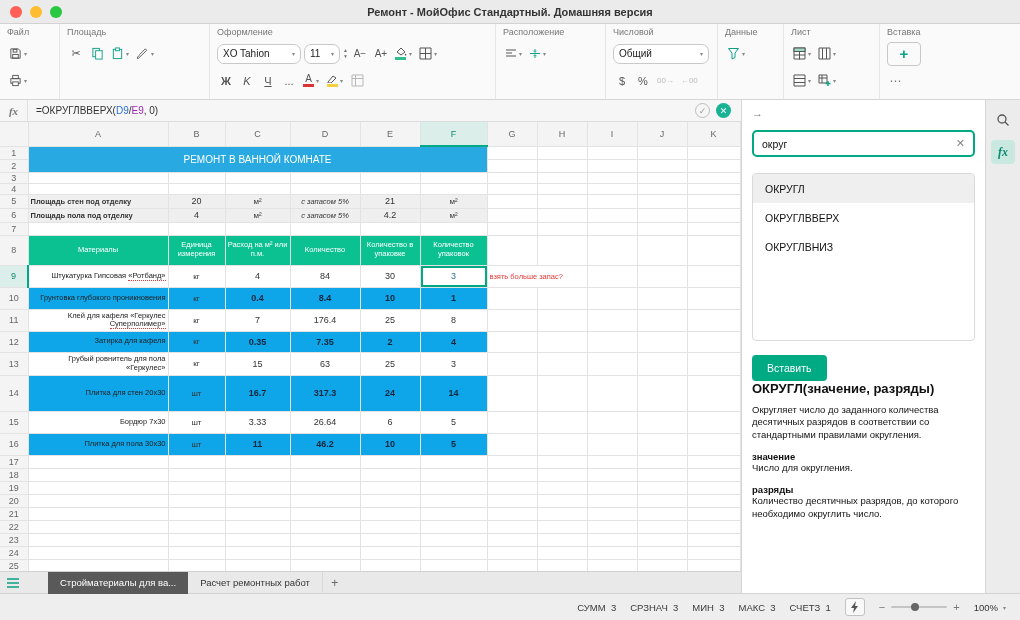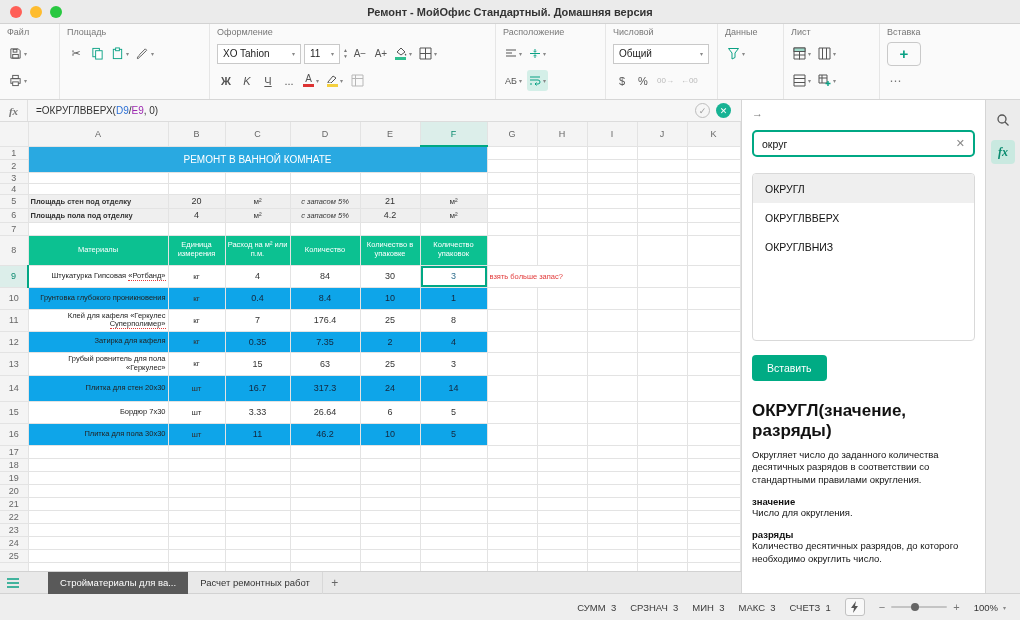--- a/index.html
+++ b/index.html
@@ -14,21 +14,21 @@
   
   .toolbar{height:76px;background:#fafafa;border-bottom:1px solid #d6d6d6;display:flex}
   .tsec{padding:3px 7px 2px 7px;display:flex;flex-direction:column;border-right:1px solid #e6e6e6}
   .tsec:last-child{border-right:none;flex:1}
   .tsec-label{font-size:9px;color:#777;height:13px}
   .trow{display:flex;align-items:center;height:27px;gap:3px}
   .tbtn{min-width:18px;height:21px;display:flex;align-items:center;justify-content:center;border-radius:3px;color:#555;font-size:11px;padding:0 2px}
   .tbtn.active{background:#d4efe8}
   .tbtn.disabled{opacity:.4}
   .dd{font-size:6px;color:#888;margin-left:2px}
-  .select{border:1px solid #c9c9c9;border-radius:0;background:#fff;height:20px;display:flex;align-items:center;justify-content:space-between;padding:0 5px;font-size:10px;color:#222}
+  .select{border:1px solid #c9c9c9;border-radius:7px;background:#fff;height:20px;display:flex;align-items:center;justify-content:space-between;padding:0 5px;font-size:10px;color:#222}
   .stepper{display:flex;flex-direction:column;justify-content:center;line-height:5px;font-size:5px;color:#777;gap:1px}
   .glyph-b{font-weight:bold}.glyph-i{font-style:italic}.glyph-u{text-decoration:underline}
   .colorbar{display:block;width:11px;height:3px;margin-top:1px}
   .icostack{display:flex;flex-direction:column;align-items:center;line-height:10px}
   .plusbox{width:34px;height:24px;border:1px solid #c9c9c9;border-radius:4px;display:flex;align-items:center;justify-content:center;color:#0aa184;font-size:15px;font-weight:bold}
   .dots{color:#777;font-size:12px;letter-spacing:1px}
   
   .middle{display:flex;height:493px}
   .left{width:742px;display:flex;flex-direction:column;background:#fff;border-right:1px solid #d5d5d5}
   .fbar{height:22px;display:flex;align-items:center;background:#f6f6f6;border-bottom:1px solid #dcdcdc}
@@ -49,42 +49,42 @@
   .banner{background:#29a9e1;color:#fff;font-weight:bold;font-size:10px;text-align:center}
   .c{font-size:9px;color:#333;text-align:center}
   .area{background:#efefef}
   .area.al{text-align:left;font-weight:bold;font-size:7.5px;white-space:nowrap}
   .area.note{font-style:italic;font-size:7.5px;white-space:nowrap}
   .area.unit{font-size:8px}
   .th-green{background:#0cc191;color:#fff;font-weight:bold;font-size:7.5px;text-align:center;white-space:normal;line-height:1.15;border-right:1px solid rgba(255,255,255,.55);border-bottom:1px solid #bfe6d8}
   .mname{text-align:right;font-size:7.5px;white-space:normal;line-height:1.12;padding:1px 3px;color:#222}
   .unitc{font-size:8px}
   .grn{background:#0ea5e9}
-  td.num.grn{font-weight:normal;color:#14263c}
+  td.num.grn{font-weight:bold;color:#14263c}
   .selcell{box-shadow:inset 0 0 0 2px #00a884;color:#31708f}
   .commentc{color:#e23b3b;font-size:7.5px;text-align:left;white-space:nowrap}
   .mis{border-bottom:1px dotted #e23b3b}
   
   .tabbar{height:22px;background:#e9e9e9;display:flex;align-items:center;border-top:1px solid #d2d2d2}
   .burger{width:26px;height:22px;display:flex;align-items:center;justify-content:center}
   .tabspacer{width:22px}
   .sheettab{height:22px;display:flex;align-items:center;padding:0 12px;font-size:9.5px;color:#333;white-space:nowrap;border-right:1px solid #d8d8d8}
   .sheettab.active{background:#595959;color:#fff;border-right:none}
   .addtab{width:24px;text-align:center;color:#666;font-size:12px}
   
   .panel{width:243px;background:#fff;padding:4px 10px 0 10px;position:relative;overflow:hidden}
   .collapse{color:#777;font-size:11px;height:18px;display:flex;align-items:center}
   .searchbox{border:2px solid #00a884;border-radius:5px;height:27px;display:flex;align-items:center;padding:0 8px;margin-top:8px;background:#fff}
   .searchbox input{border:none;outline:none;flex:1;font-size:10.5px;font-family:"Liberation Sans",sans-serif;color:#111;background:transparent}
   .clear-x{color:#888;font-size:11px;padding-left:6px}
   .flist{border:1px solid #d9d9d9;border-radius:4px;margin-top:16px;height:168px;overflow:hidden;background:#fff}
   .fitem{height:29px;display:flex;align-items:center;padding:4px 12px;font-size:10.5px;color:#111}
   .fitem.sel{background:#efefef}
   .insert-btn{background:#00ab84;color:#fff;border:none;border-radius:4px;padding:7px 15px;font-size:10.5px;margin-top:14px;font-family:"Liberation Sans",sans-serif}
-  .doc-title{font-weight:bold;font-size:17px;margin-top:20px;color:#111}
+  .doc-title{font-weight:bold;font-size:13px;color:#111}
   .doc-p{font-size:9.5px;margin-top:8px;line-height:1.3;color:#111}
   .arg{margin-top:10px}
   .arg-name{font-size:9.5px;font-weight:bold;color:#111}
   .arg-desc{font-size:9.5px;line-height:1.3;color:#111}
   
   .strip{width:35px;background:#ececec;border-left:1px solid #d5d5d5;display:flex;flex-direction:column;align-items:center;padding-top:8px;gap:8px}
   .stripbtn{width:24px;height:24px;border-radius:4px;display:flex;align-items:center;justify-content:center}
   .stripbtn.fx-active{background:#c9e9e0;color:#0a8b6f;font-style:italic;font-weight:bold;font-family:"Liberation Serif",serif;font-size:12px}
   
   .statusbar{height:27px;background:#eeeeee;border-top:1px solid #d2d2d2;display:flex;align-items:center;justify-content:flex-end;gap:14px;padding:0 14px;font-size:9.5px;color:#3a3a3a}
@@ -233,33 +233,20 @@
         <svg width="12" height="11" viewBox="0 0 12 11">
             <path d="M1 2h10M1 5h6M1 8h10" stroke="#555"></path>
           </svg>
         <span class="dd">▾</span>
       </span>
       <span class="tbtn">
         <svg width="12" height="11" viewBox="0 0 12 11">
             <path d="M1 5.5h10" stroke="#0aa184"></path>
             <path d="M6 1v2.5M6 10V7.5" stroke="#0aa184"></path>
             <path d="M4.5 2.8L6 4.3l1.5-1.5M4.5 8.2L6 6.7l1.5 1.5" fill="none" stroke="#0aa184"></path>
-          </svg>
-        <span class="dd">▾</span>
-      </span>
-    </div>
-    <div class="trow">
-      <span class="tbtn">
-          <span style="font-size:9px">АБ</span>
-          <span class="dd">▾</span>
-        </span>
-      <span class="tbtn active">
-        <svg width="12" height="11" viewBox="0 0 12 11">
-            <path d="M1 2h10M1 5h8a2 2 0 010 4H6M1 9h2" fill="none" stroke="#0aa184"></path>
-            <path d="M7.5 7.5L6 9l1.5 1.5" fill="none" stroke="#0aa184"></path>
           </svg>
         <span class="dd">▾</span>
       </span>
     </div>
   </div>
 
   <div class="tsec" style="width:112px">
     <div class="tsec-label">Числовой</div>
     <div class="trow">
       <span class="select" style="width:96px">
@@ -544,21 +531,21 @@
               <td class="c num">15</td>
               <td class="c num">63</td>
               <td class="c num">25</td>
               <td class="c num">3</td>
               <td class="c "></td>
               <td class="c "></td>
               <td class="c "></td>
               <td class="c "></td>
               <td class="c "></td>
             </tr>
-            <tr style="height:26px">
+            <tr style="height:36px">
               <th class="rh">14</th>
               <td class="c mname grn">Плитка для стен 20x30</td>
               <td class="c unitc grn">шт</td>
               <td class="c num grn">16.7</td>
               <td class="c num grn">317.3</td>
               <td class="c num grn">24</td>
               <td class="c num grn">14</td>
               <td class="c "></td>
               <td class="c "></td>
               <td class="c "></td>

